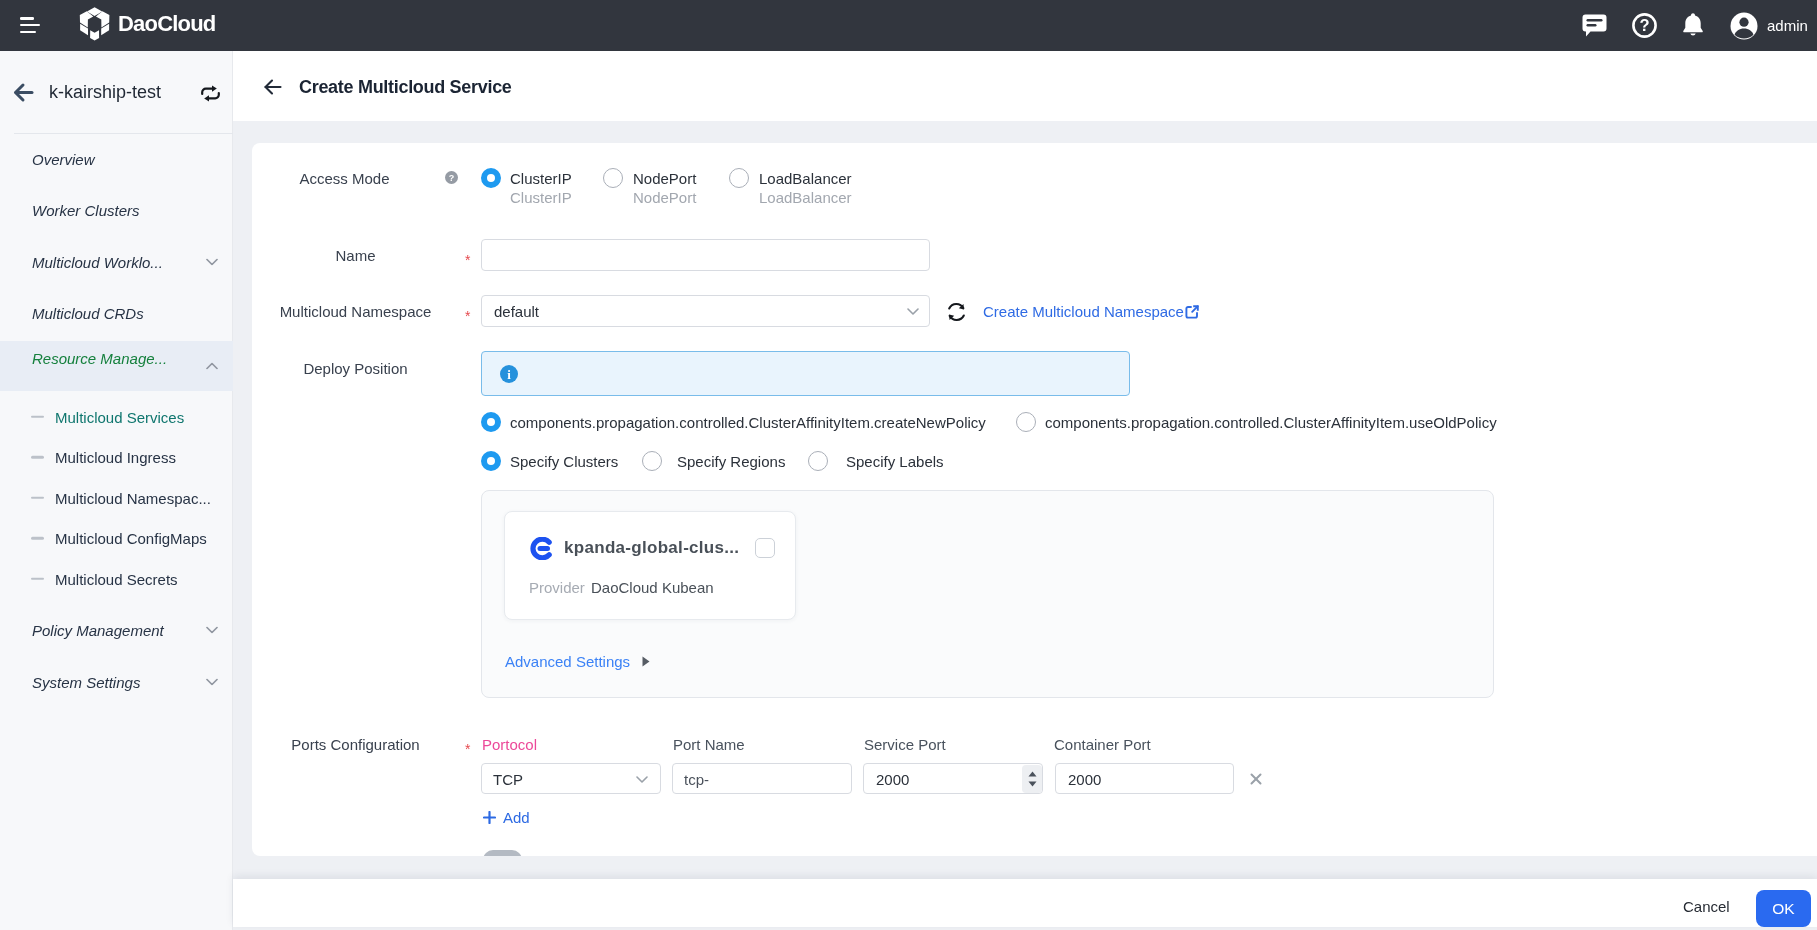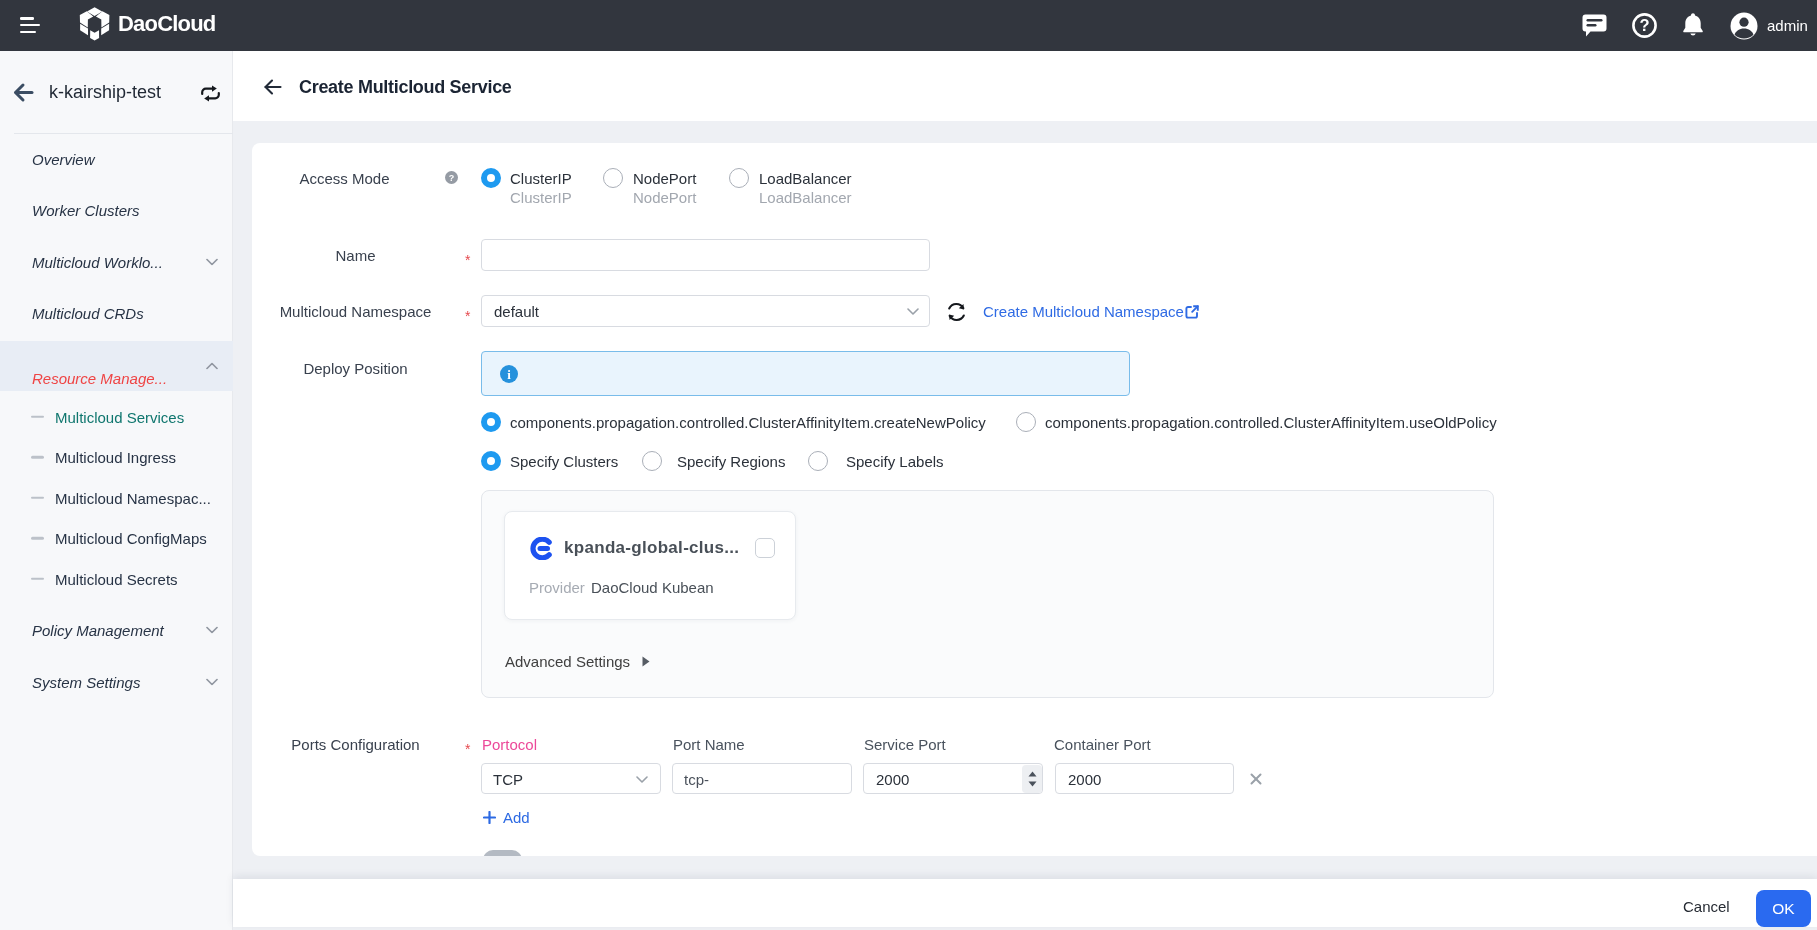--- a/index.html
+++ b/index.html
@@ -80,21 +80,21 @@
   </svg>
   <div class="abs" style="left:14px;top:82px;width:219px;height:1px;background:#e4e7ec"></div>
   <div class="navitem" style="top:107.5px">Overview</div>
   <div class="navitem" style="top:159px">Worker Clusters</div>
   <div class="navitem" style="top:210.5px">Multicloud Worklo...</div>
   <svg class="chev" style="top:210.5px" width="12" height="7" viewBox="0 0 12 7">
       <path d="M1 1 L6 6 L11 1" stroke="#9197a1" stroke-width="1.7" fill="none" stroke-linecap="round" stroke-linejoin="round"></path>
     </svg>
   <div class="navitem" style="top:262px">Multicloud CRDs</div>
   <div class="abs" style="left:0;top:290px;width:233px;height:50px;background:#e8edf5"></div>
-  <div class="navitem" style="top:327px;color:#ef4444">Resource Manage...</div>
+  <div class="navitem" style="top:307px;color:#15803d">Resource Manage...</div>
   <svg class="chev" style="top:314.5px" width="12" height="7" viewBox="0 0 12 7">
       <path d="M1 6 L6 1 L11 6" stroke="#9197a1" stroke-width="1.7" fill="none" stroke-linecap="round" stroke-linejoin="round"></path>
     </svg>
   <div class="navdash" style="top:365.5px"></div>
   <div class="navsub" style="top:365.5px;color:#0f766e">Multicloud Services</div>
   <div class="navdash" style="top:406px"></div>
   <div class="navsub" style="top:406px">Multicloud Ingress</div>
   <div class="navdash" style="top:446.5px"></div>
   <div class="navsub" style="top:446.5px">Multicloud Namespac...</div>
   <div class="navdash" style="top:487px"></div>
@@ -184,21 +184,21 @@
     <div class="abs" style="left:228.5px;top:347.5px;width:1013.5px;height:208px;background:#fafbfc;border:1px solid #e3e6eb;border-radius:8px"></div>
     <div class="abs" style="left:252px;top:368.5px;width:292px;height:109px;background:#fff;border:1px solid #e7eaee;border-radius:8px;box-shadow:0 1px 4px rgba(40,50,70,0.05)"></div>
     <svg class="abs" style="left:278px;top:394.5px" width="23" height="23" viewBox="0 0 23 23">
       <path d="M19.2 5.3 A9.3 9.3 0 1 0 19.2 17.7" stroke="#1d52f0" stroke-width="5.2" fill="none" stroke-linecap="round"></path>
       <rect x="7.5" y="9" width="12.5" height="5" rx="2.5" fill="#1d52f0"></rect>
     </svg>
     <div class="abs" style="left:312px;top:405.5px;transform:translateY(-50%);font-size:17px;font-weight:bold;letter-spacing:0.3px;color:#495058;white-space:nowrap">kpanda-global-clus...</div>
     <div class="abs" style="left:503px;top:395.5px;width:20px;height:20px;border:1.5px solid #ccd1d8;border-radius:5px;background:#fff"></div>
     <div class="abs" style="left:277px;top:444.5px;transform:translateY(-50%);font-size:15px;color:#a6abb3;white-space:nowrap">Provider</div>
     <div class="abs" style="left:339px;top:444.5px;transform:translateY(-50%);font-size:15px;color:#495058;white-space:nowrap">DaoCloud Kubean</div>
-    <div class="abs" style="left:253px;top:518.5px;transform:translateY(-50%);font-size:15px;font-weight:500;color:#404040;white-space:nowrap">Advanced Settings</div>
+    <div class="abs" style="left:253px;top:518.5px;transform:translateY(-50%);font-size:15px;font-weight:500;color:#3b82f6;white-space:nowrap">Advanced Settings</div>
     <svg class="abs" style="left:389px;top:512px" width="10" height="13" viewBox="0 0 10 13">
         <polygon points="1.5,1.5 8.5,6.5 1.5,11.5" fill="#565c64"></polygon>
       </svg>
 
     <div class="lbl" style="left:0;width:207px;top:601.5px">Ports Configuration</div>
     <div class="star abs" style="left:213px;top:598px">*</div>
     <div class="abs" style="left:230px;top:601.5px;transform:translateY(-50%);font-size:15px;color:#ec4899">Portocol</div>
     <div class="abs" style="left:421px;top:601.5px;transform:translateY(-50%);font-size:15px;color:#49525d">Port Name</div>
     <div class="abs" style="left:612px;top:601.5px;transform:translateY(-50%);font-size:15px;color:#49525d">Service Port</div>
     <div class="abs" style="left:802px;top:601.5px;transform:translateY(-50%);font-size:15px;color:#49525d">Container Port</div>

